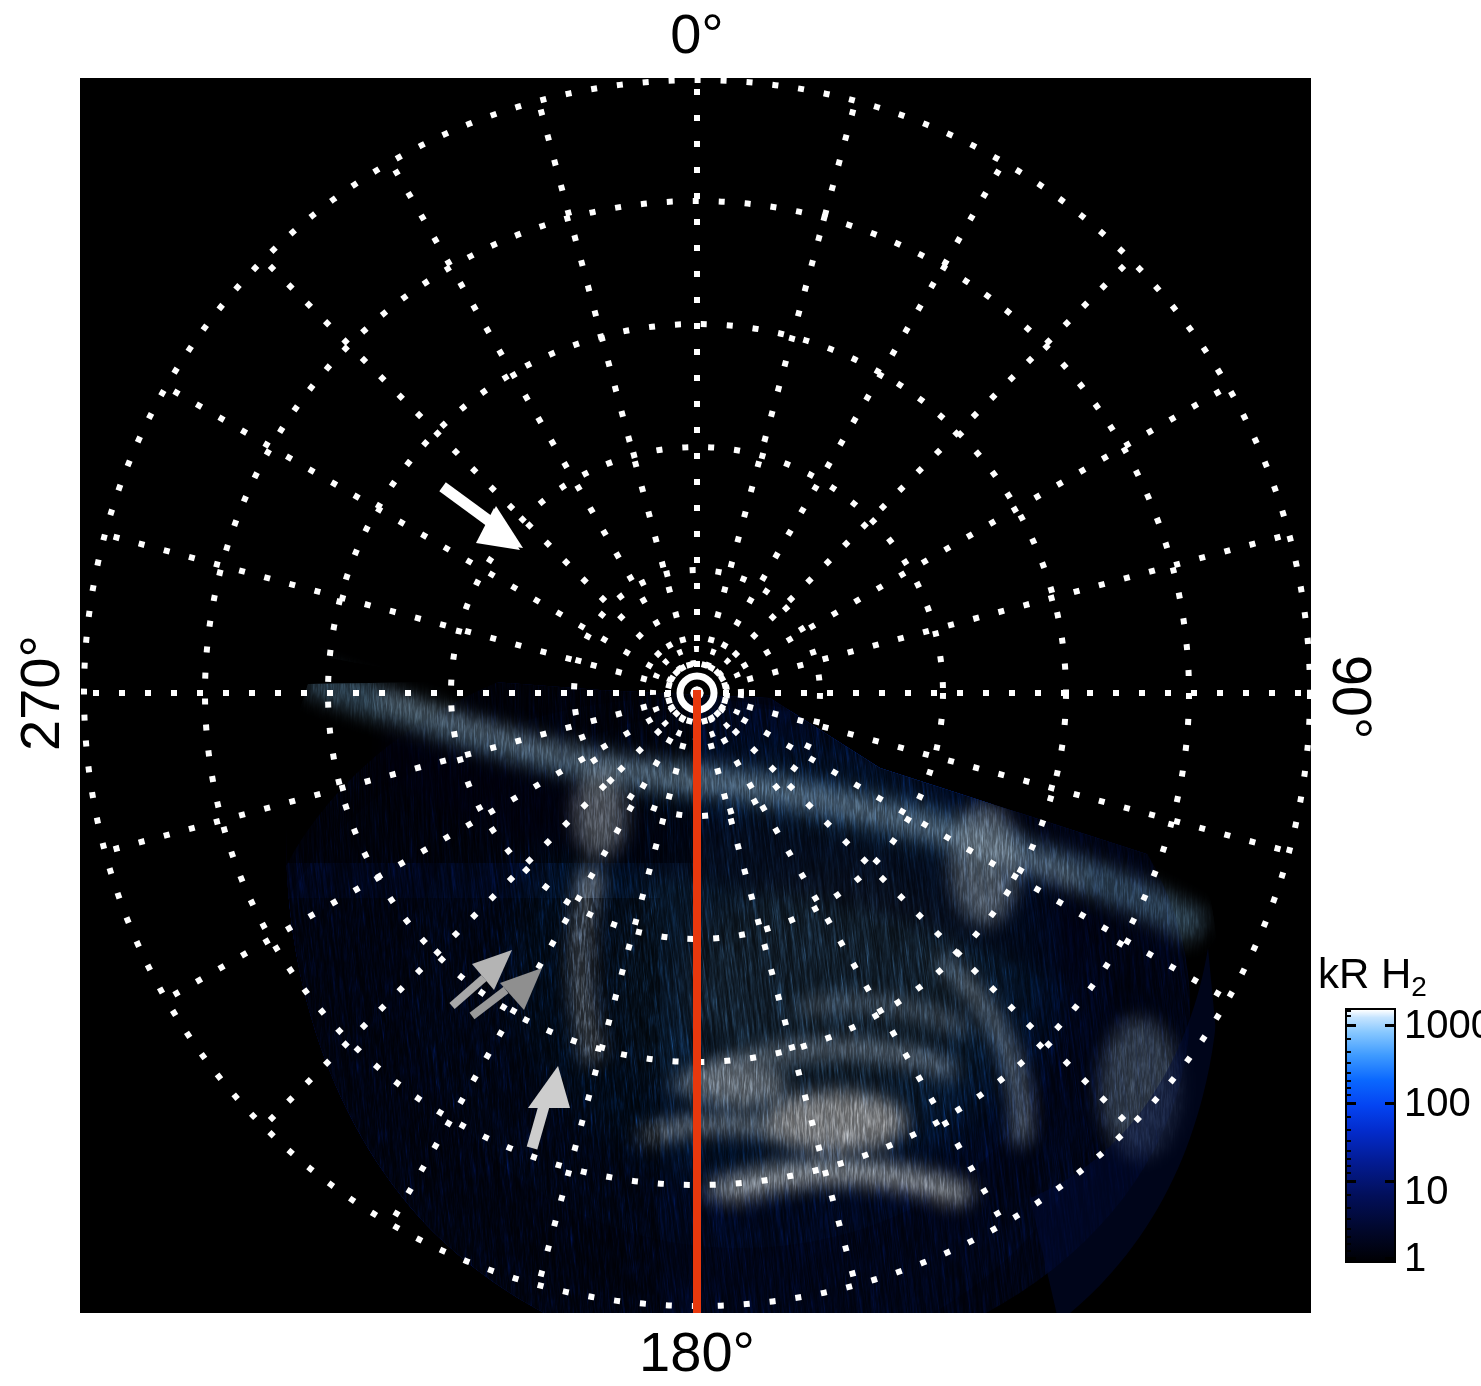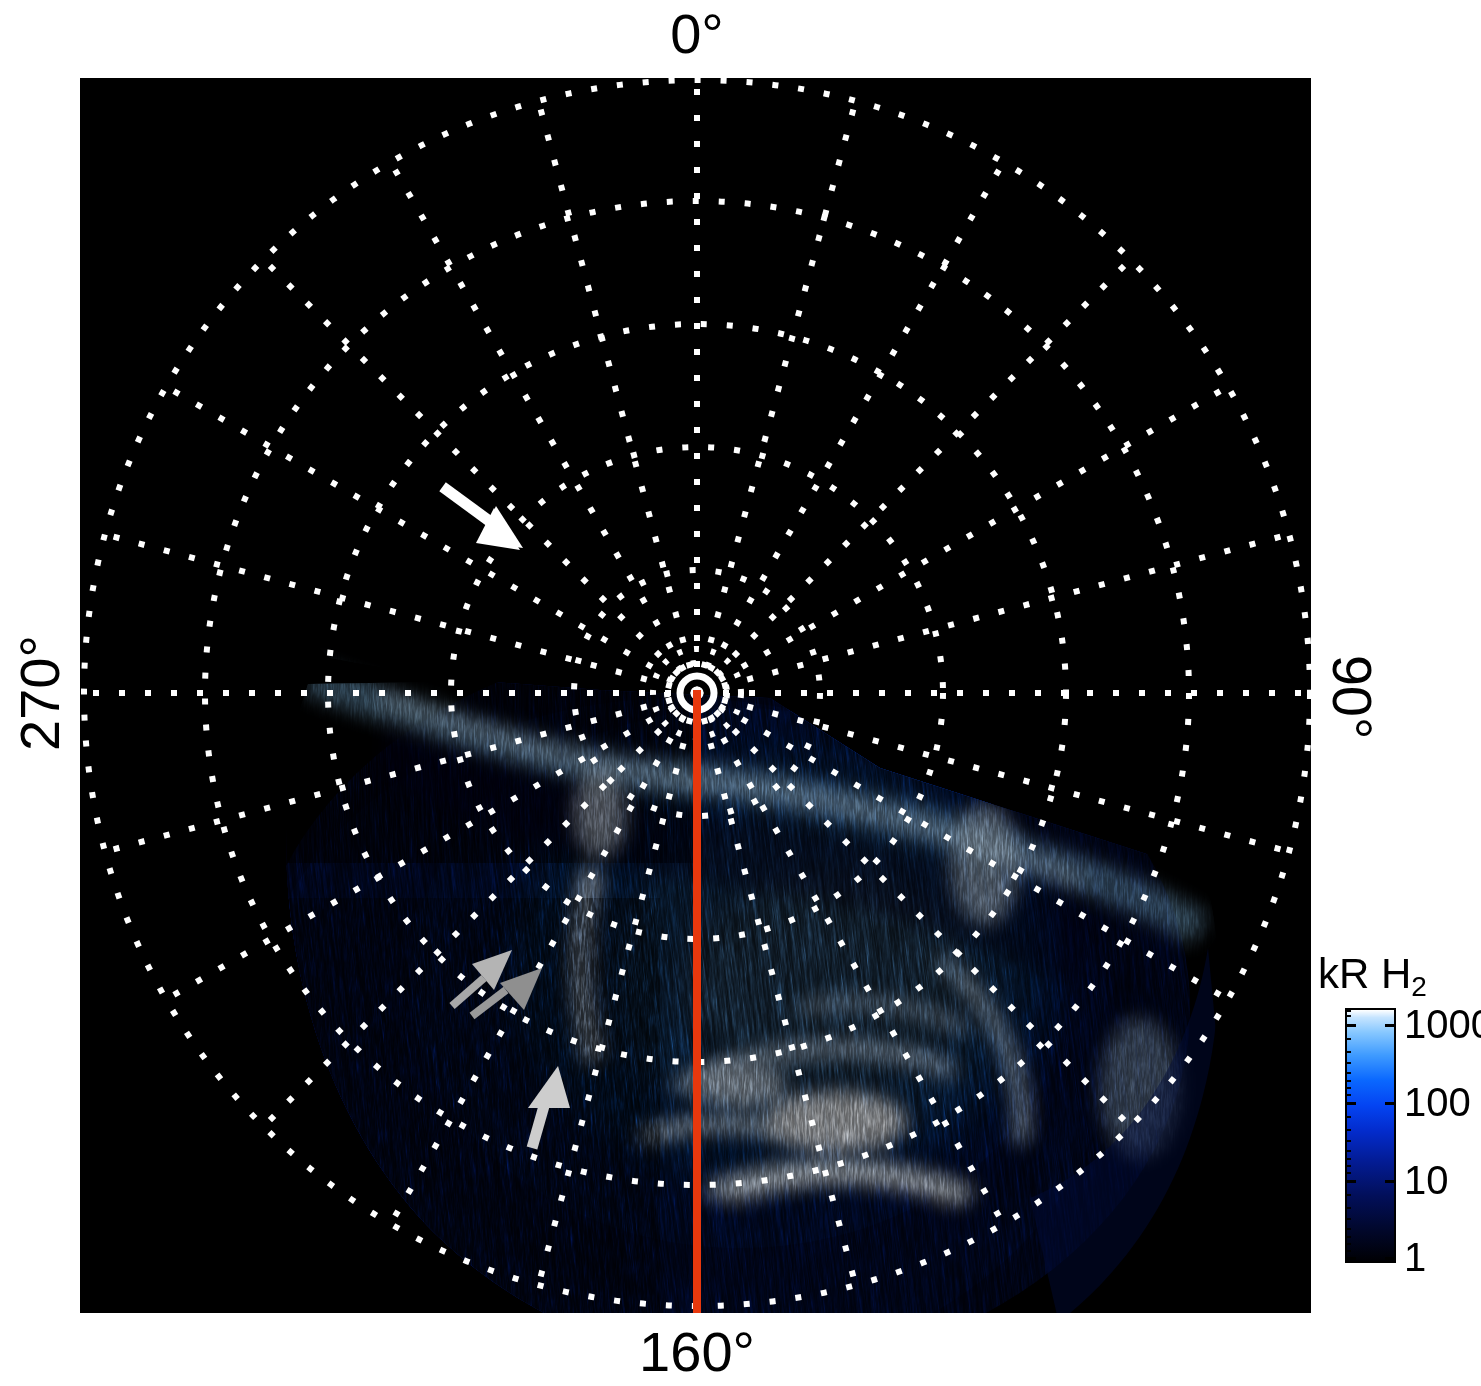--- a/index.html
+++ b/index.html
@@ -134,21 +134,21 @@
     white-space: nowrap;
     transform: translateY(-50%);
   }
 </style>
 </head>
 <body>
 
 <div id="figure">
 
   <div class="axis-label" id="label-top">0°</div>
-  <div class="axis-label" id="label-bottom">160°</div>
+  <div class="axis-label" id="label-bottom">180°</div>
   <div class="axis-label" id="label-left">270°</div>
   <div class="axis-label" id="label-right">90°</div>
 
   <div id="plot-panel">
     <svg id="plot-svg" width="1231" height="1235" viewBox="0 0 1231 1235">
       <defs>
 
         <linearGradient id="auroraRamp" x1="0" y1="1" x2="0" y2="0">
           <stop offset="0.00" stop-color="#000004"></stop>
           <stop offset="0.18" stop-color="#020a3a"></stop>
@@ -411,17 +411,17 @@
       <div class="cb-tick-minor" style="top: 199px;"></div>
       <div class="cb-tick-minor" style="top: 210px;"></div>
       <div class="cb-tick-minor" style="top: 220px;"></div>
       <div class="cb-tick-minor" style="top: 228px;"></div>
       <div class="cb-tick-minor" style="top: 235px;"></div>
       <div class="cb-tick-minor" style="top: 242px;"></div>
     </div>
 
     <div class="cb-label" style="top: 74px;">1000</div>
     <div class="cb-label" style="top: 152px;">100</div>
-    <div class="cb-label" style="top: 230px;">10</div>
+    <div class="cb-label" style="top: 240px;">10</div>
     <div class="cb-label" style="top: 307px;">1</div>
   </div>
 
 </div>
 
 </body></html>

